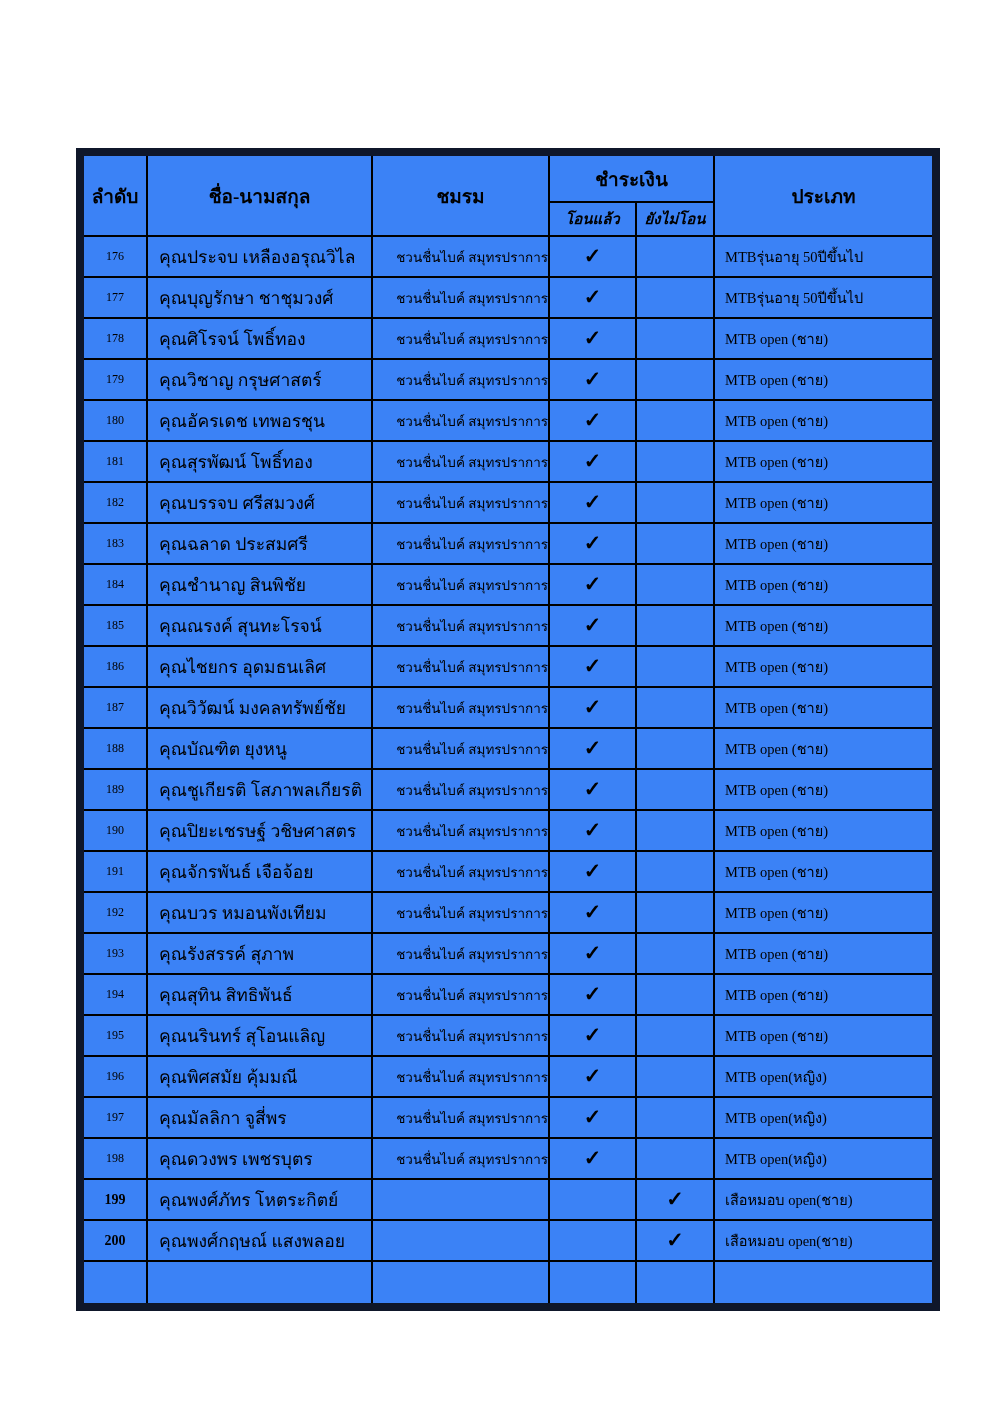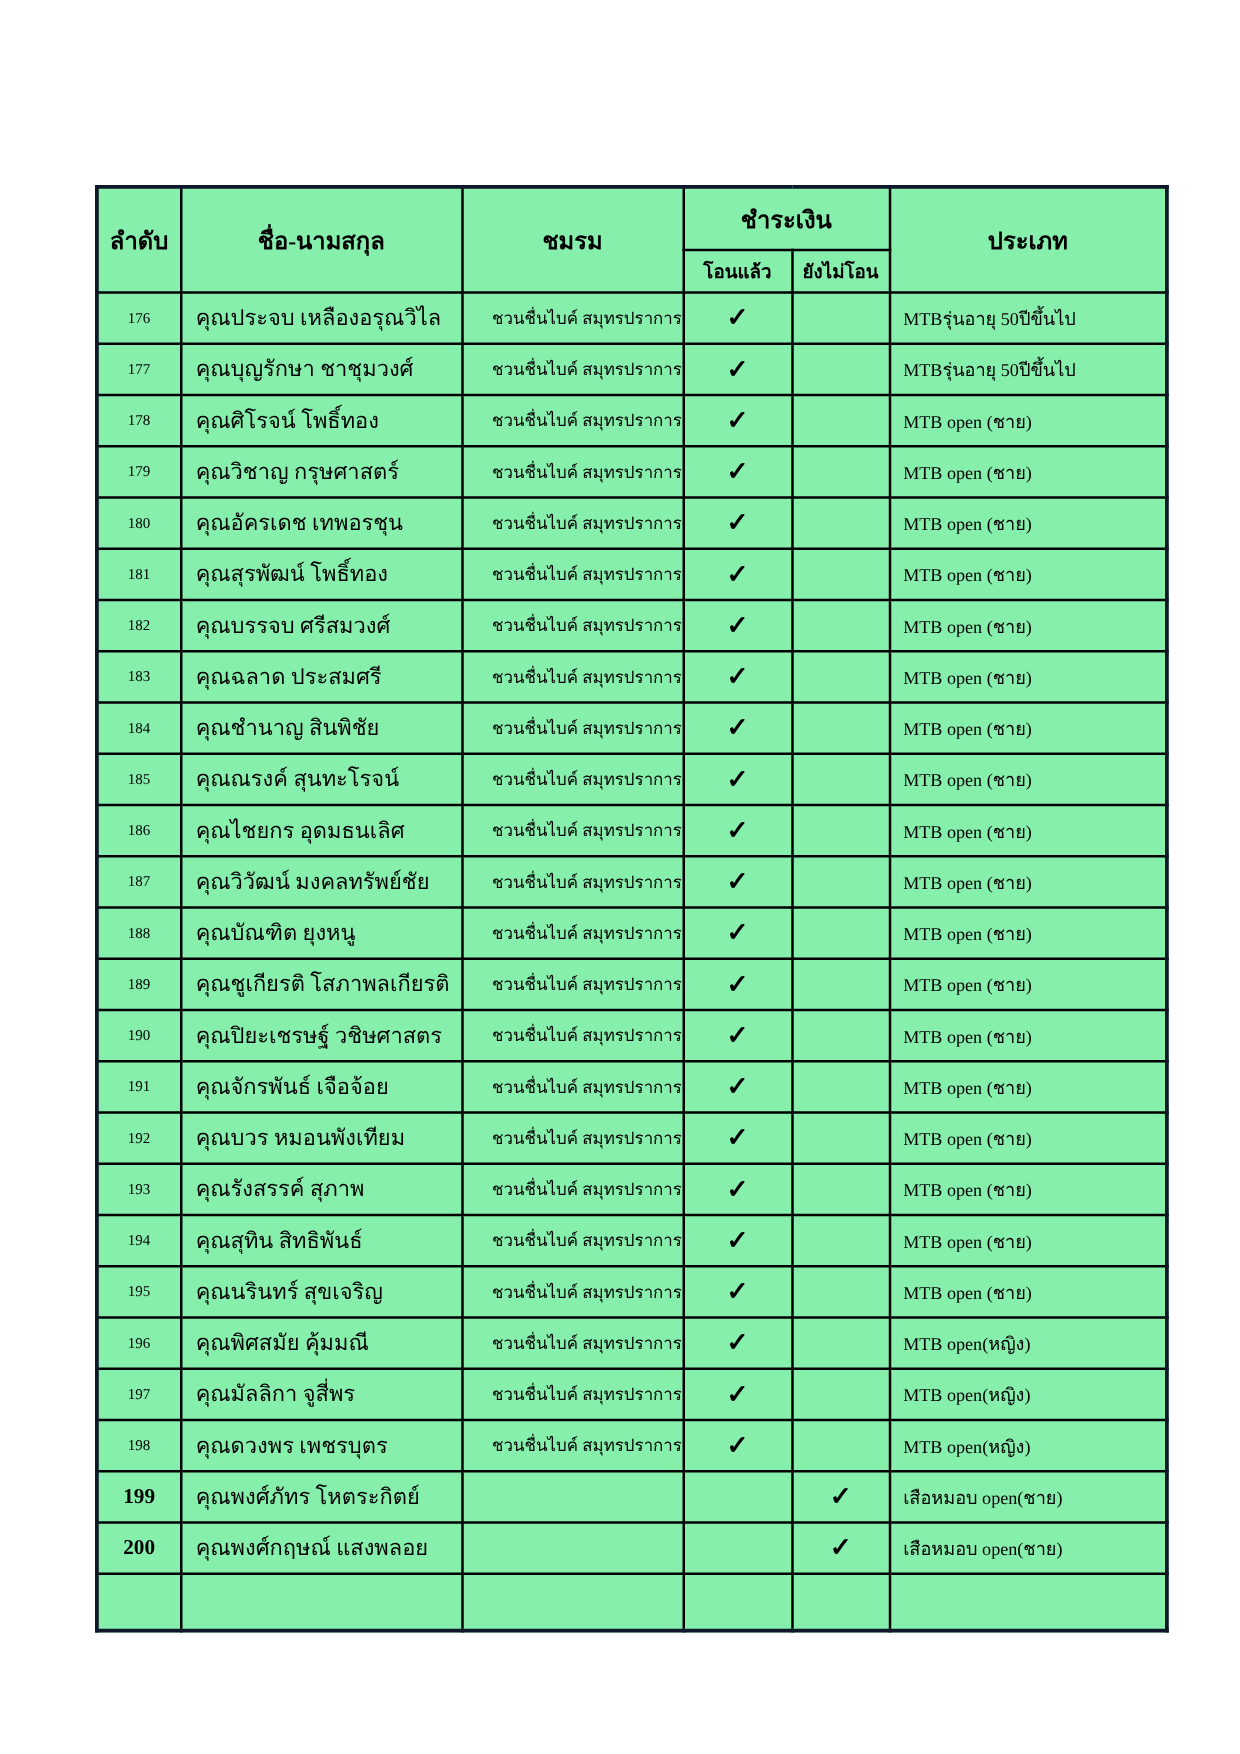--- a/index.html
+++ b/index.html
@@ -8,41 +8,41 @@
     width: 992px; height: 1403px;
     font-family: "Liberation Serif", "DejaVu Serif", serif;
     color: #000;
     position: relative;
   }
   .page { position: absolute; left: 76px; top: 148px; }
   table.roster {
     border-collapse: collapse;
     table-layout: fixed;
     width: 856px;
-    background: #86efac;
-    border: 3px solid #0f172a;
+    background: #3b82f6;
+    border: 8px solid #0f172a;
   }
   col.c-no { width: 67px; }
   col.c-name { width: 225px; }
   col.c-club { width: 177px; }
   col.c-paid { width: 87px; }
   col.c-unpaid { width: 78px; }
   col.c-cat { width: 222px; }
   th, td {
     border: 2px solid #000;
     vertical-align: middle;
     overflow: hidden;
     white-space: nowrap;
   }
   thead th { font-weight: bold; text-align: center; }
   th.h-main { font-size: 19px; height: 50px; }
-  th.h-sub { font-size: 15px; height: 34px; }
+  th.h-sub { font-size: 15px; height: 34px; font-style: italic; }
   tbody td { height: 41px; }
   td.no { text-align: center; font-size: 12px; }
-  td.no.bold { font-weight: bold; font-size: 17px; }
+  td.no.bold { font-weight: bold; font-size: 14px; }
   td.name { text-align: left; padding-left: 11px; font-size: 17.5px; }
   td.club { text-align: right; padding-left: 8px; font-size: 13.5px; }
   td.chk { text-align: center; font-size: 21px; font-weight: bold; line-height: 1; }
   td.cat { text-align: left; padding-left: 10px; font-size: 14.5px; border-radius: 11px; }
   tr.empty-row td { height: 46px; }
 </style>
 </head>
 <body>
 
 <div class="page">
@@ -216,21 +216,21 @@
         <tr>
     <td class="no">194</td>
     <td class="name">คุณสุทิน สิทธิพันธ์</td>
     <td class="club">ชวนชื่นไบค์ สมุทรปราการ</td>
     <td class="chk">✓</td>
     <td class="chk"></td>
     <td class="cat">MTB open (ชาย)</td>
   </tr>
         <tr>
     <td class="no">195</td>
-    <td class="name">คุณนรินทร์ สุขเจริญ</td>
+    <td class="name">คุณนรินทร์ สุโอนแลิญ</td>
     <td class="club">ชวนชื่นไบค์ สมุทรปราการ</td>
     <td class="chk">✓</td>
     <td class="chk"></td>
     <td class="cat">MTB open (ชาย)</td>
   </tr>
         <tr>
     <td class="no">196</td>
     <td class="name">คุณพิศสมัย คุ้มมณี</td>
     <td class="club">ชวนชื่นไบค์ สมุทรปราการ</td>
     <td class="chk">✓</td>

